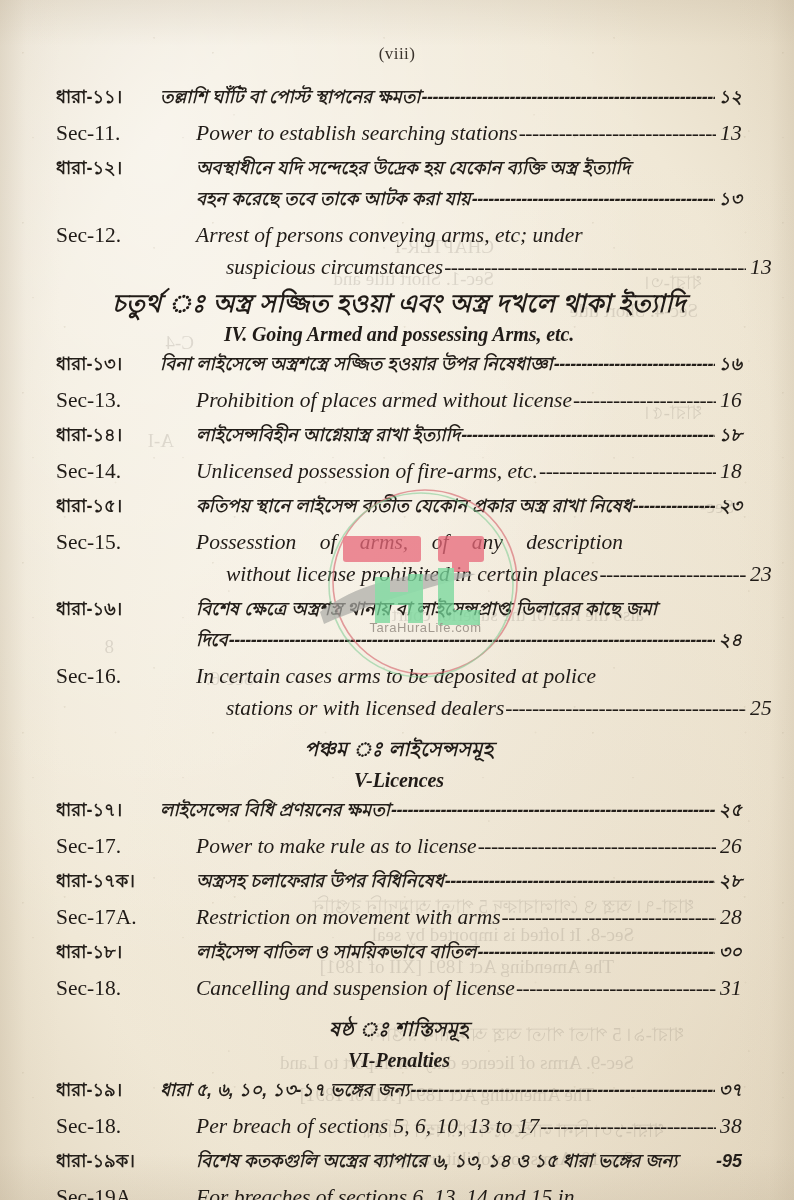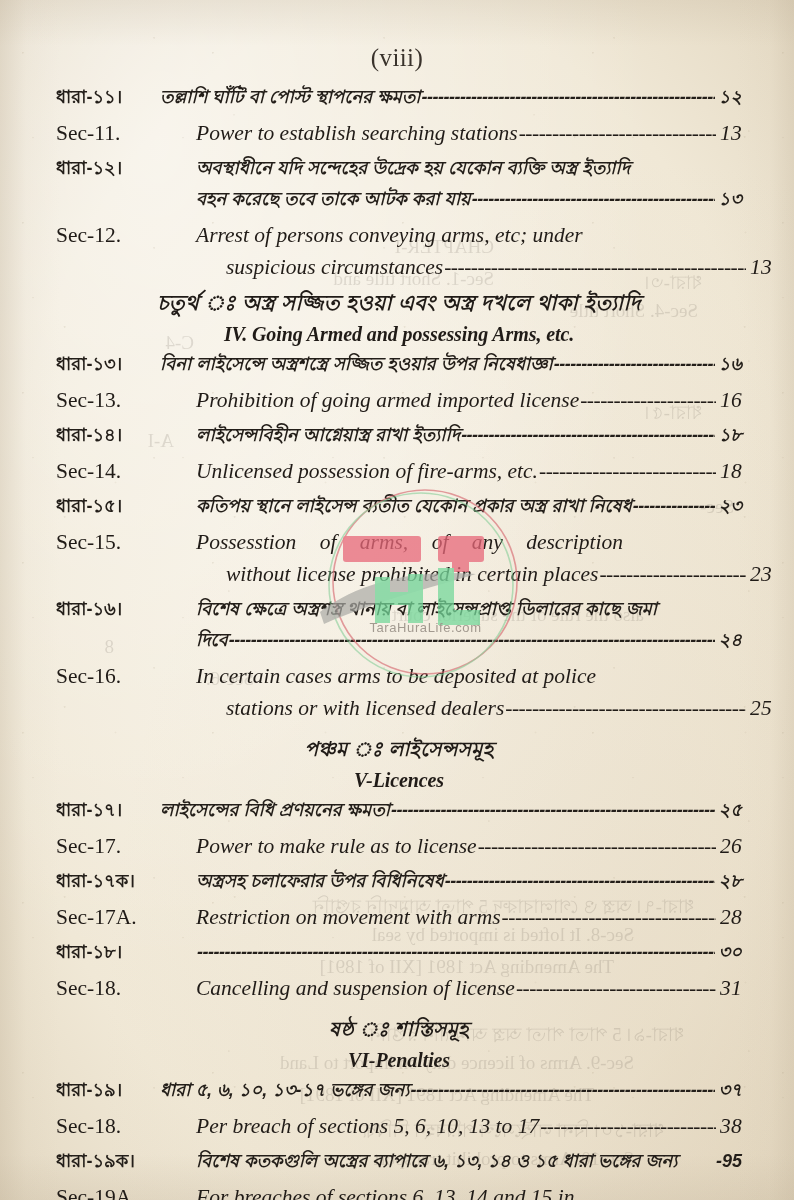--- a/index.html
+++ b/index.html
@@ -74,21 +74,21 @@
     inset: 0;
     z-index: 5;
   }
 
   .folio {
     position: absolute;
     top: 44px;
     left: 0;
     right: 0;
     text-align: center;
-    font-size: 25px;
+    font-size: 17px;
     color: #3a332c;
     letter-spacing: .4px;
   }
 
   .toc {
     position: absolute;
     top: 82px;
     left: 56px;
     right: 52px;
   }
@@ -162,21 +162,21 @@
   .en .cont { padding-left: 30px; }
   .en .cont.deep { padding-left: 86px; }
 
   
   .chapter {
     text-align: center;
     color: #201b17;
   }
   .chapter .bnh {
     font-family: "Liberation Sans", "DejaVu Sans", sans-serif;
-    font-size: 21px;
+    font-size: 25px;
     font-weight: 700;
     font-style: italic;
     line-height: 32px;
     letter-spacing: .3px;
   }
   .chapter .enh {
     font-family: "Liberation Serif", "DejaVu Serif", serif;
     font-size: 20px;
     font-weight: 700;
     font-style: italic;
@@ -313,21 +313,21 @@
               <span class="txt">বিনা লাইসেন্সে অস্ত্রশস্ত্রে সজ্জিত হওয়ার উপর নিষেধাজ্ঞা</span>
               <span class="lead">--------------------------------------------------------------------------------------------------------------------------------------------------</span>
               <span class="pg">১৬</span>
             </div>
           </div>
         </div>
         <div class="entry en">
           <div class="lbl">Sec-13.</div>
           <div class="body">
             <div class="ln">
-              <span class="txt">Prohibition of going armed imported license</span>
+              <span class="txt">Prohibition of places armed without license</span>
               <span class="lead">--------------------------------------------------------------------------------------------------------------------------------------------------</span>
               <span class="pg">16</span>
             </div>
           </div>
         </div>
         <div class="entry bn">
           <div class="lbl">ধারা-১৪।</div>
           <div class="body">
             <div class="ln">
               <span class="txt">লাইসেন্সবিহীন আগ্নেয়াস্ত্র রাখা ইত্যাদি</span>
@@ -452,20 +452,21 @@
               <span class="txt">Restriction on movement with arms</span>
               <span class="lead">--------------------------------------------------------------------------------------------------------------------------------------------------</span>
               <span class="pg">28</span>
             </div>
           </div>
         </div>
         <div class="entry bn">
           <div class="lbl">ধারা-১৮।</div>
           <div class="body">
             <div class="ln">
+              <span class="txt">লাইসেন্স বাতিল ও সাময়িকভাবে বাতিল</span>
               <span class="lead">--------------------------------------------------------------------------------------------------------------------------------------------------</span>
               <span class="pg">৩০</span>
             </div>
           </div>
         </div>
         <div class="entry en">
           <div class="lbl">Sec-18.</div>
           <div class="body">
             <div class="ln">
               <span class="txt">Cancelling and suspension of license</span>

